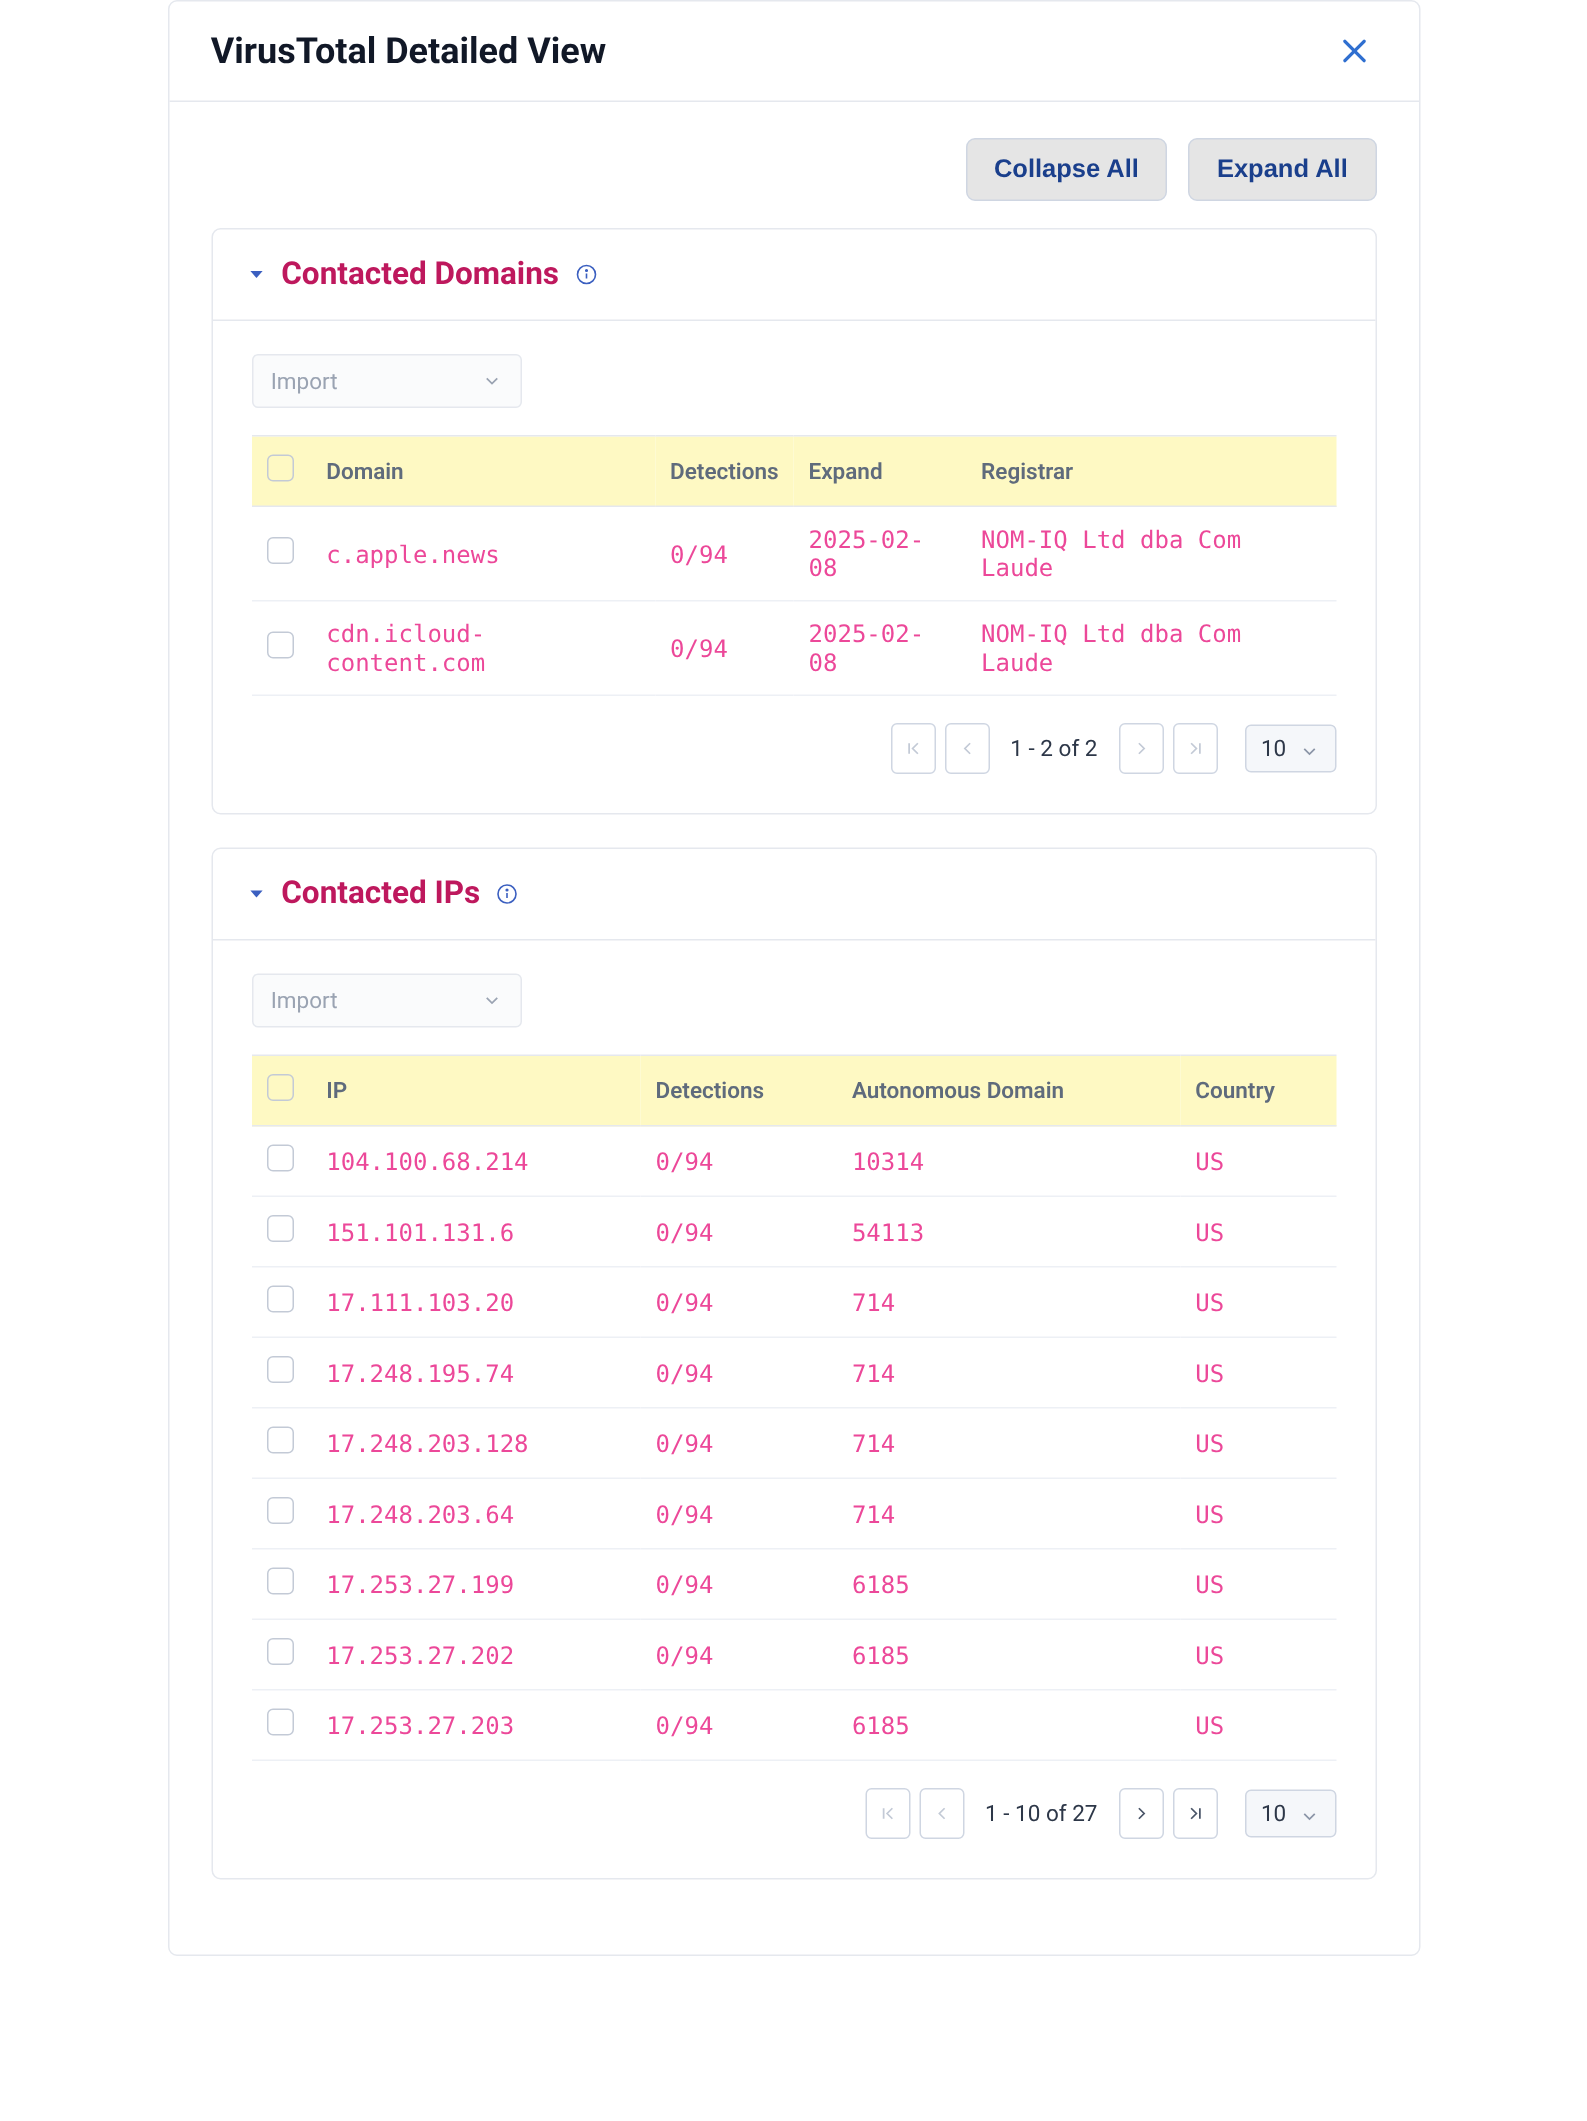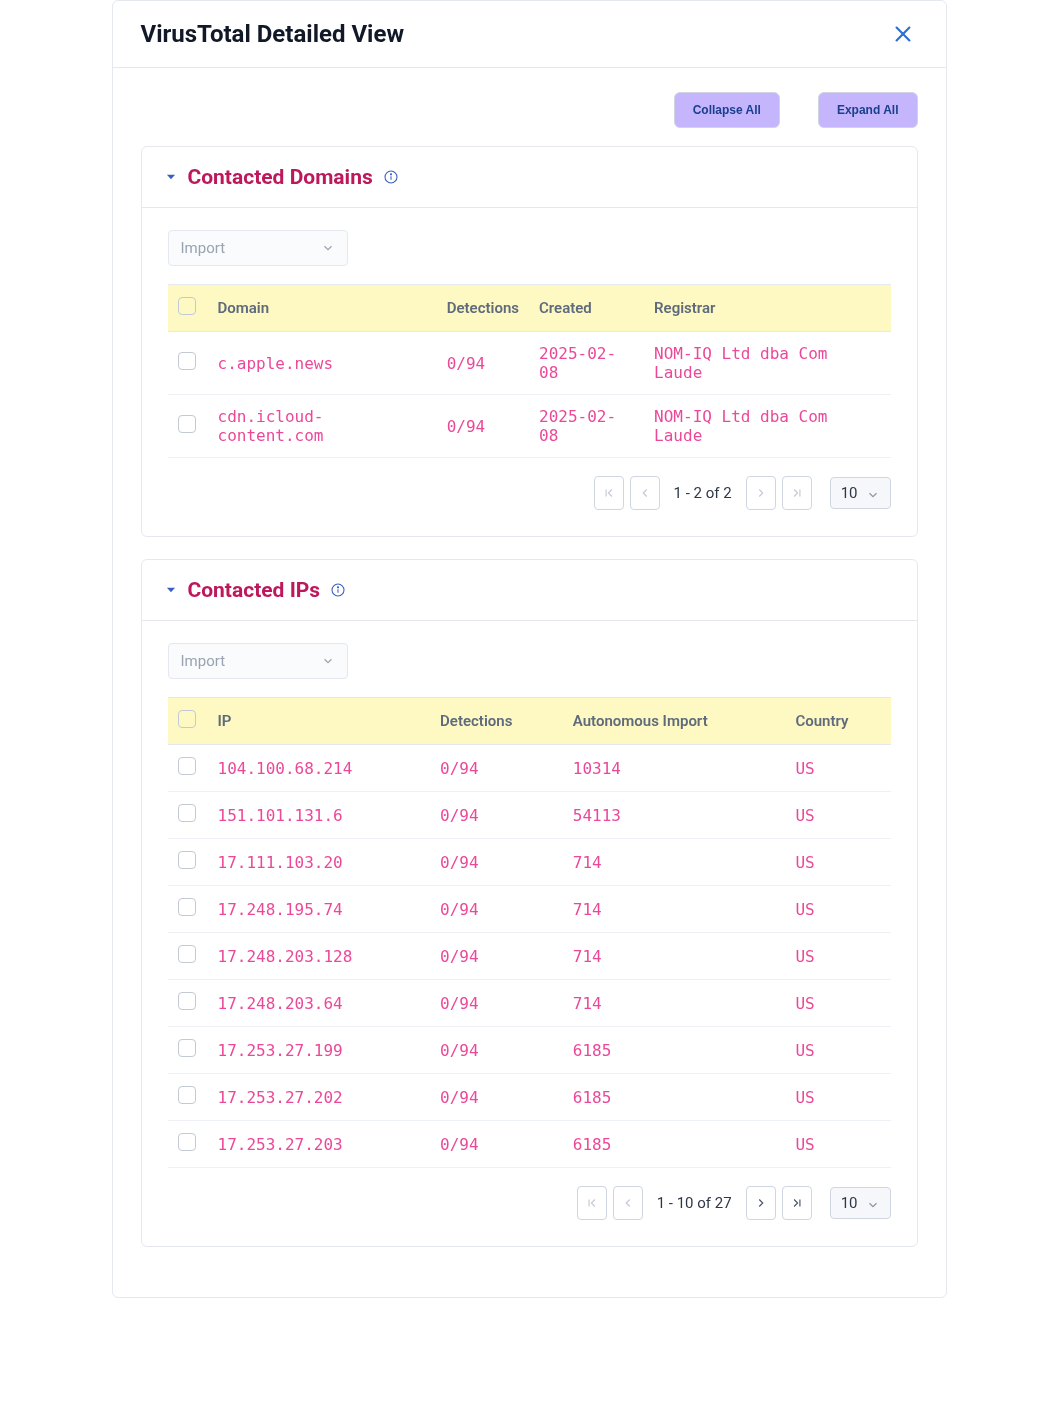--- a/index.html
+++ b/index.html
@@ -37,28 +37,27 @@
     line-height: 0;
   }
   .toolbar {
     display: flex;
     justify-content: flex-end;
     gap: 14px;
     padding: 24px 28px 0 28px;
   }
   .btn-outline {
     border: 1px solid #cfd6e2;
-    background: #c4b5fd;
+    background: #e5e5e5;
     color: #1a3f8c;
     font-weight: 700;
-    font-size: 12px;
+    font-size: 17px;
     padding: 10px 18px;
     border-radius: 6px;
     cursor: pointer;
-    margin-left: 24px;
   }
   .content {
     padding: 18px 28px 28px 28px;
   }
   .panel {
     border: 1px solid #e5e8ee;
     border-radius: 6px;
     margin-bottom: 22px;
   }
   .panel-header {
@@ -219,21 +218,21 @@
               </svg>
           </span>
         </div>
 
         <table>
           <thead>
             <tr>
               <th class="chk-col"><span class="checkbox"></span></th>
               <th>Domain</th>
               <th>Detections</th>
-              <th>Created</th>
+              <th>Expand</th>
               <th>Registrar</th>
             </tr>
           </thead>
           <tbody id="domains-body">
               <tr>
                 <td class="chk-col"><span class="checkbox"></span></td>
                 <td>c.apple.news</td>
                 <td>0/94</td>
                 <td>2025-02-08</td>
                 <td>NOM-IQ Ltd dba Com Laude</td>
@@ -307,21 +306,21 @@
               </svg>
           </span>
         </div>
 
         <table>
           <thead>
             <tr>
               <th class="chk-col"><span class="checkbox"></span></th>
               <th>IP</th>
               <th>Detections</th>
-              <th>Autonomous Import</th>
+              <th>Autonomous Domain</th>
               <th>Country</th>
             </tr>
           </thead>
           <tbody id="ips-body">
               <tr>
                 <td class="chk-col"><span class="checkbox"></span></td>
                 <td>104.100.68.214</td>
                 <td>0/94</td>
                 <td>10314</td>
                 <td>US</td>

